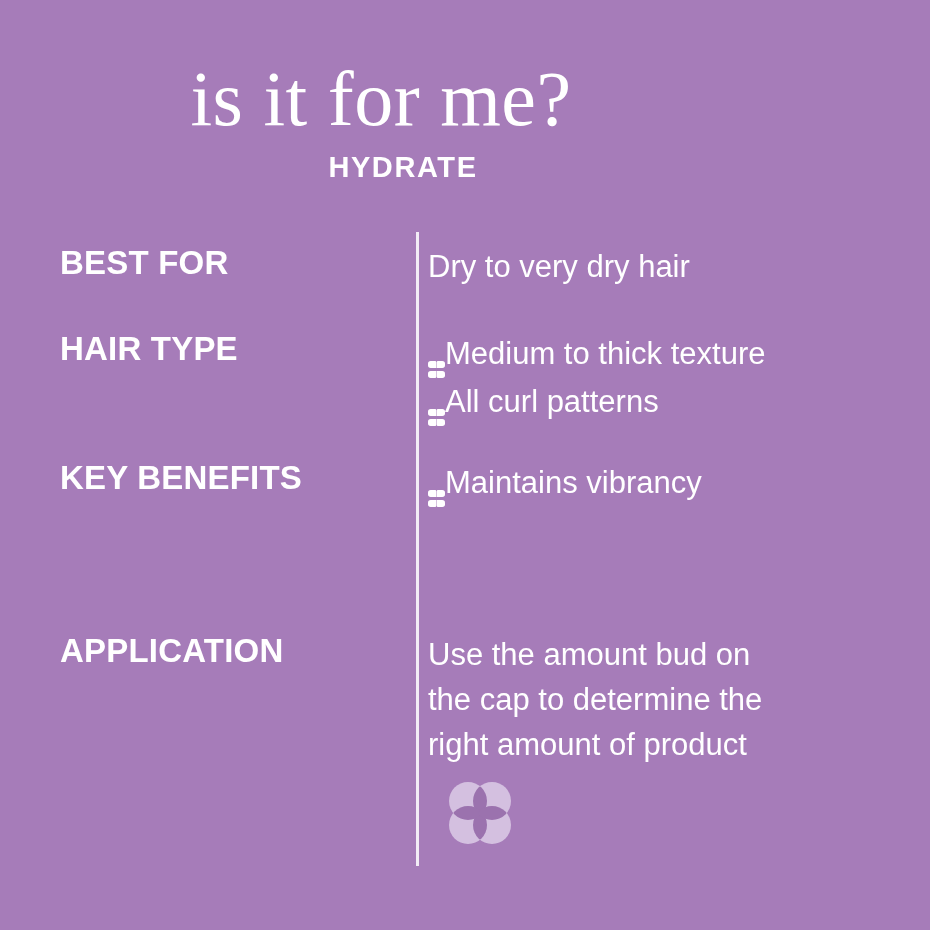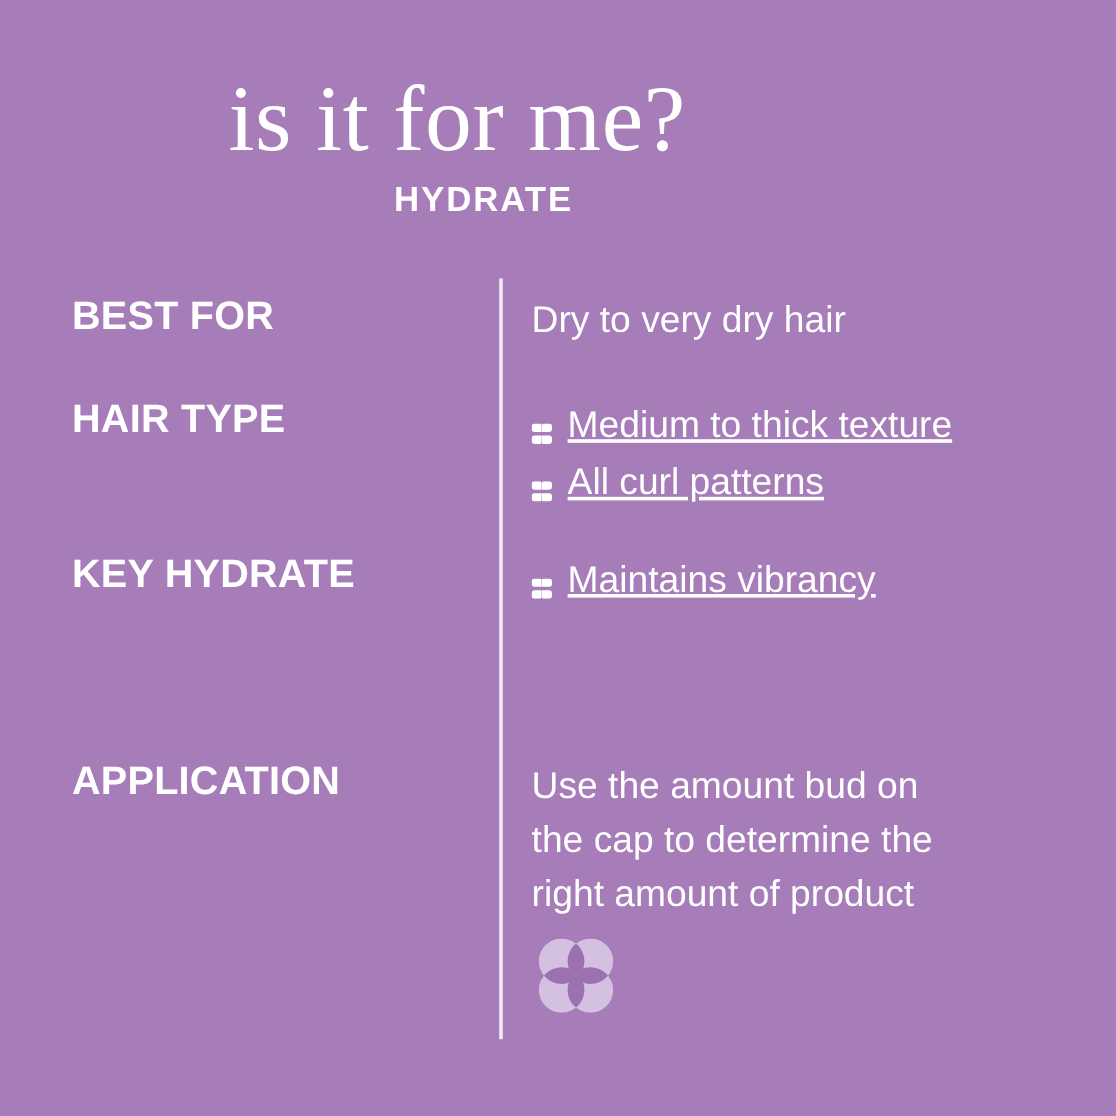--- a/index.html
+++ b/index.html
@@ -78,36 +78,34 @@
     width: 320px;
     font-size: 33px;
     line-height: 38px;
     font-weight: 700;
     letter-spacing: 0.2px;
     color: #ffffff;
     white-space: nowrap;
   }
   .row-content {
     position: absolute;
-    left: 443px;
+    left: 428px;
     width: 440px;
     color: #ffffff;
     font-size: 31px;
     line-height: 48px;
     font-weight: 400;
   }
   .row-content .plain {
     display: block;
   }
 
   .bullet-line {
     display: flex;
-    align-items: center;
-    gap: 13px;
-    text-decoration: underline;
+    align-items: flex-end;
   }
   .bullet-line .btxt {
     display: block;
   }
 
   
   .quatre {
     flex: 0 0 auto;
     width: 17px;
     height: 17px;
@@ -171,21 +169,21 @@
             <path fill="#ffffff" d="M16.8 0h-5.1a1.5 1.5 0 0 0-1.5 1.5v6.8h6.6A3.2 3.2 0 0 0 20 5.1V3.2A3.2 3.2 0 0 0 16.8 0z"></path>
             <path fill="#ffffff" d="M3.2 20h5.1a1.5 1.5 0 0 0 1.5-1.5v-6.8H3.2A3.2 3.2 0 0 0 0 14.9v1.9A3.2 3.2 0 0 0 3.2 20z"></path>
             <path fill="#ffffff" d="M16.8 20h-5.1a1.5 1.5 0 0 1-1.5-1.5v-6.8h6.6a3.2 3.2 0 0 1 3.2 3.2v1.9a3.2 3.2 0 0 1-3.2 3.2z"></path>
           </svg>
           <span class="btxt">All curl patterns</span>
         </div>
       </div>
     </div>
 
     <div class="row row-benefits">
-      <div class="row-label">KEY HYDRATE</div>
+      <div class="row-label">KEY BENEFITS</div>
       <div class="row-content">
         <div class="bullet-line">
           <svg class="quatre" viewBox="0 0 20 20">
             <path fill="#ffffff" d="M3.2 0h5.1a1.5 1.5 0 0 1 1.5 1.5v6.8H3.2A3.2 3.2 0 0 1 0 5.1V3.2A3.2 3.2 0 0 1 3.2 0z"></path>
             <path fill="#ffffff" d="M16.8 0h-5.1a1.5 1.5 0 0 0-1.5 1.5v6.8h6.6A3.2 3.2 0 0 0 20 5.1V3.2A3.2 3.2 0 0 0 16.8 0z"></path>
             <path fill="#ffffff" d="M3.2 20h5.1a1.5 1.5 0 0 0 1.5-1.5v-6.8H3.2A3.2 3.2 0 0 0 0 14.9v1.9A3.2 3.2 0 0 0 3.2 20z"></path>
             <path fill="#ffffff" d="M16.8 20h-5.1a1.5 1.5 0 0 1-1.5-1.5v-6.8h6.6a3.2 3.2 0 0 1 3.2 3.2v1.9a3.2 3.2 0 0 1-3.2 3.2z"></path>
           </svg>
           <span class="btxt">Maintains vibrancy</span>
         </div>

